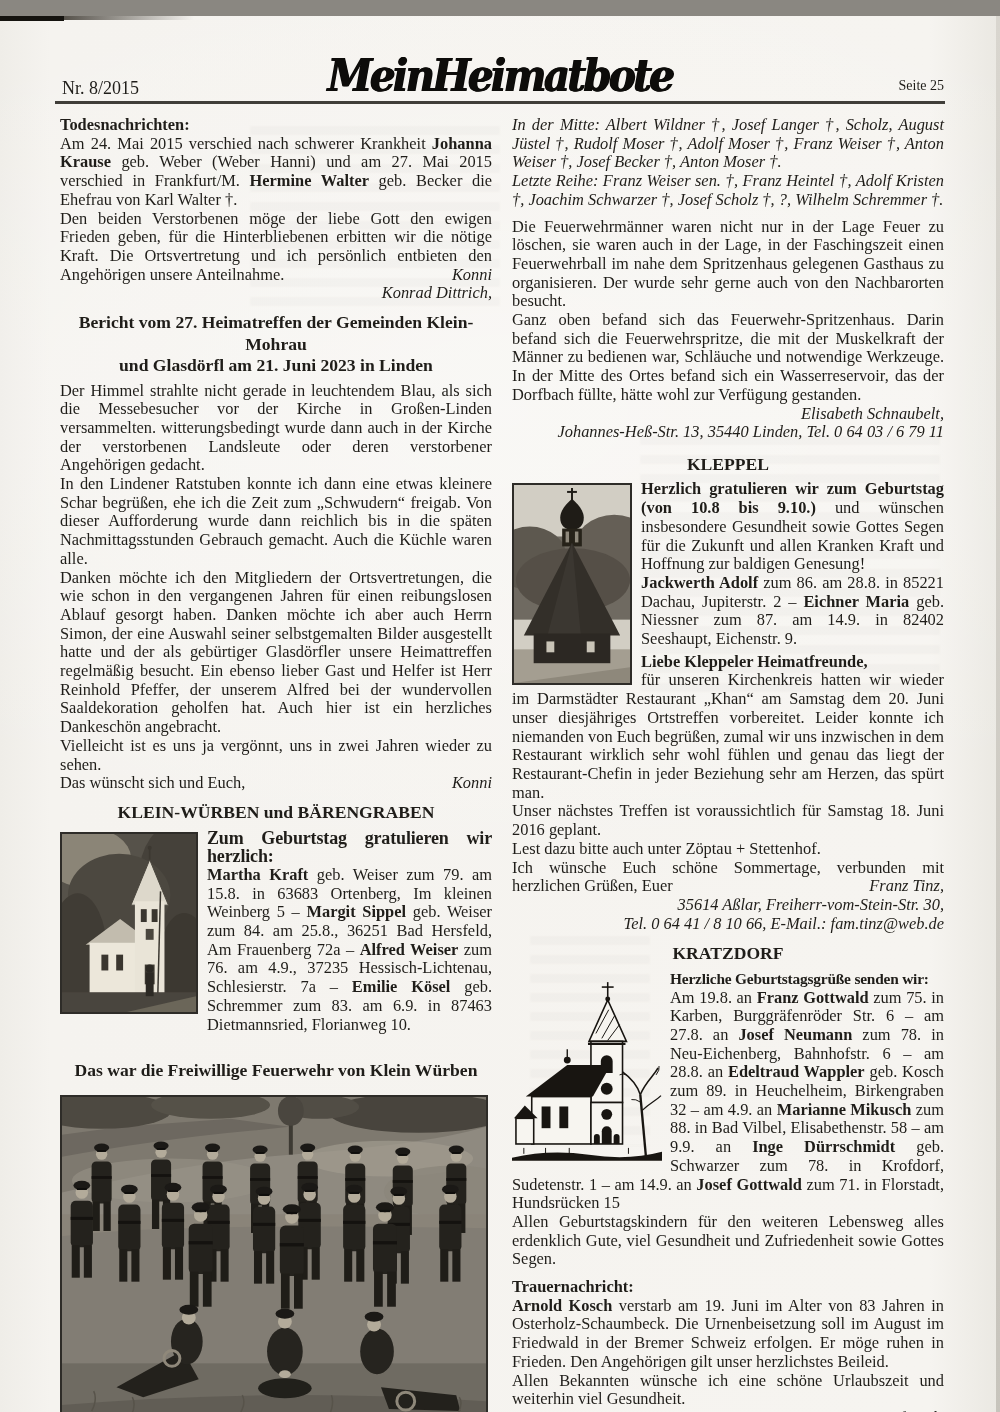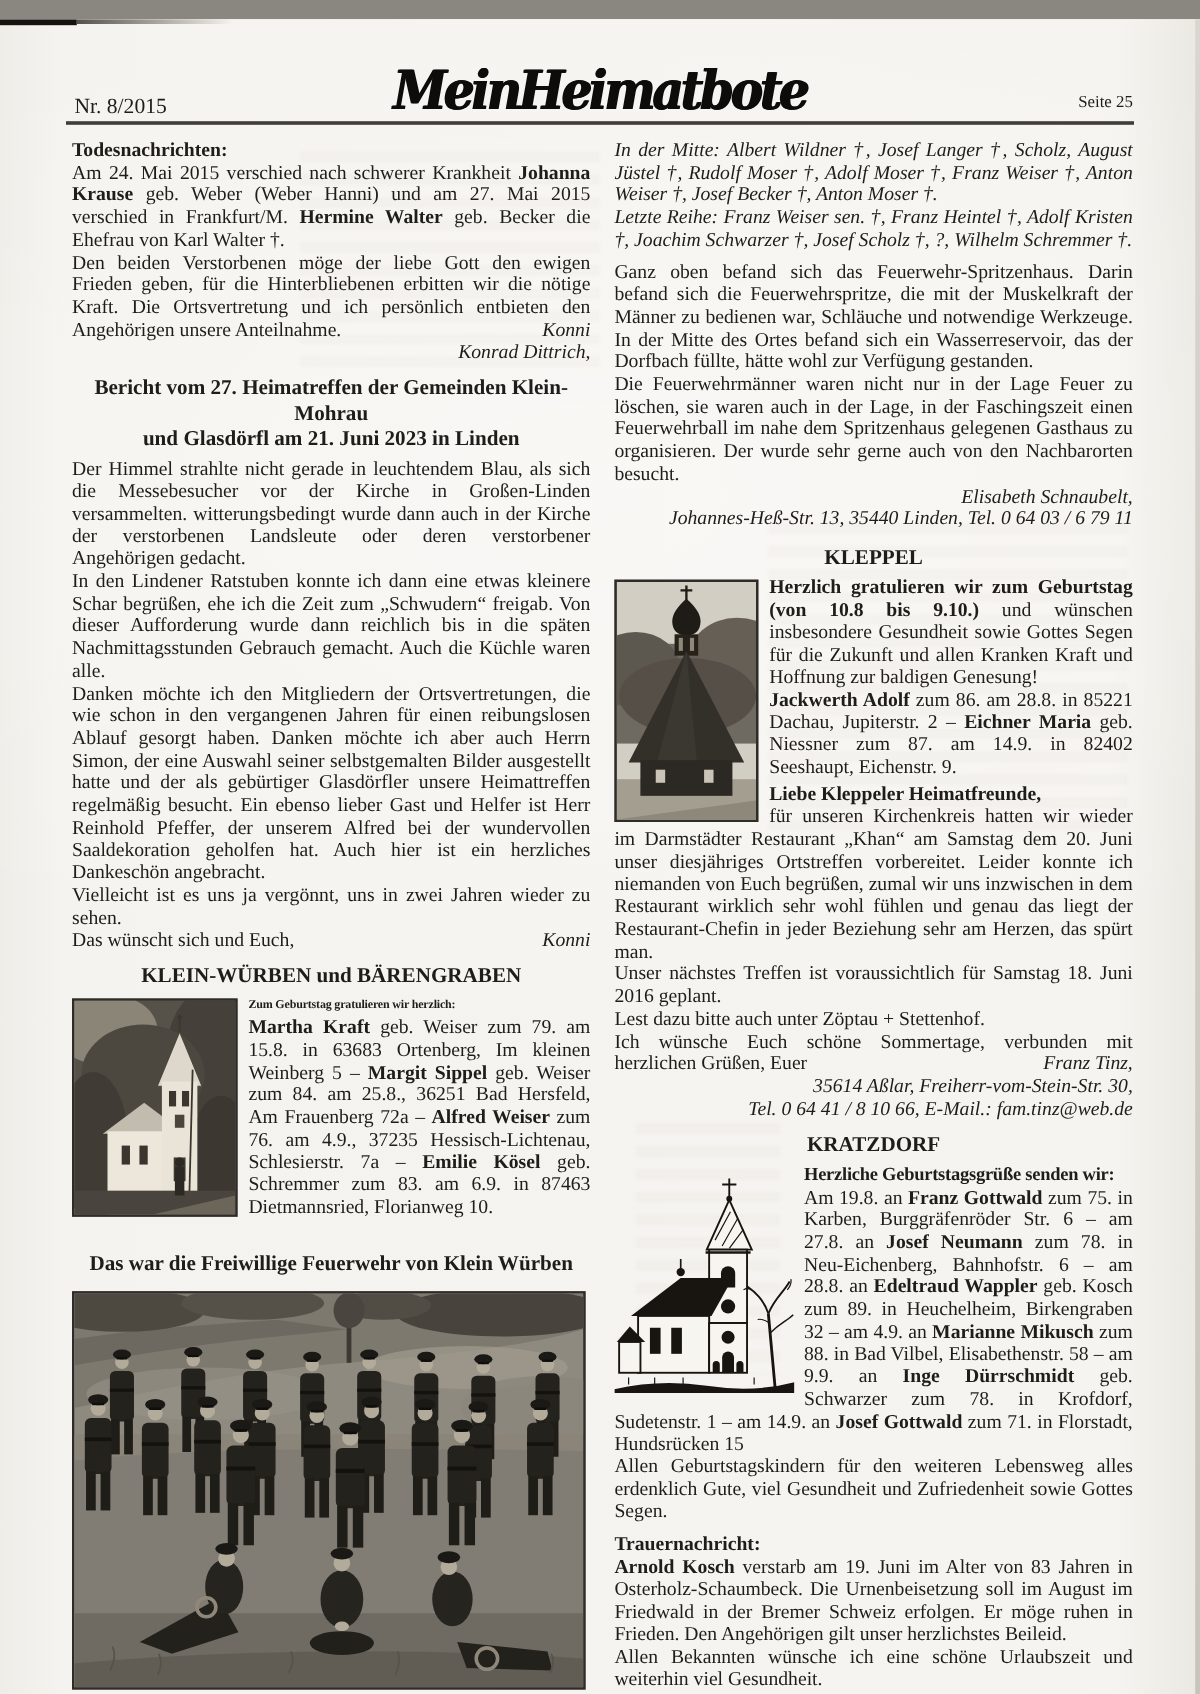--- a/index.html
+++ b/index.html
@@ -36,21 +36,21 @@
   .b{font-weight:bold;}
   .fr{float:right;font-style:italic;}
   .sigline{text-align:right;font-style:italic;}
   .caption{font-style:italic;text-align:justify;}
   .sec-title{font-weight:bold;text-align:center;font-size:17.6px;line-height:21.5px;
     margin:9px 0 5px;clear:both;}
   .fw-title{margin-top:26px;margin-bottom:13px;}
   .kp-title{margin-top:12px;}
   .kd-title{margin-top:10px;}
   .intro{font-size:15.4px;letter-spacing:-.2px;}
-  .kw-intro{font-size:10px;letter-spacing:-.15px;}
+  .kw-intro{font-size:18px;letter-spacing:-.15px;}
   .photo-frame{border:2px solid #2e2c28;background:#8f8a80;line-height:0;}
   .float-l{float:left;margin:3px 9px 3px 0;}
   .kw-photo{width:134px;height:178px;}
   .kp-photo{width:116px;height:198px;}
   .kd-art{float:left;margin:0 8px 2px 0;width:150px;height:194px;line-height:0;}
   .fw-photo{width:424px;height:328px;clear:both;}
   .gap8{height:8px;clear:both;}
   .gap4{height:4px;clear:both;}
   .trauer-title{font-weight:bold;margin-top:9px;}
   svg{display:block;}
@@ -188,22 +188,22 @@
         <path d="M30,316 q6,-12 2,-20 M70,320 q5,-10 1,-18 M180,318 q6,-10 2,-18 M270,320 q5,-12 2,-20 M400,318 q5,-10 1,-16" stroke="#57534a" stroke-width="1.5" fill="none"></path>
       </svg>
     </div>
 
   </div>
 
   <div class="col col-right">
     <p class="caption">In der Mitte: Albert Wildner †, Josef Langer †, Scholz, August Jüstel †, Rudolf Moser †, Adolf Moser †, Franz Weiser †, Anton Weiser †, Josef Becker †, Anton Moser †.</p>
     <p class="caption">Letzte Reihe: Franz Weiser sen. †, Franz Heintel †, Adolf Kristen †, Joachim Schwarzer †, Josef Scholz †, ?, Wilhelm Schremmer †.</p>
     <div class="gap8"></div>
+    <p>Die Feuerwehrmänner waren nicht nur in der Lage Feuer zu löschen, sie waren auch in der Lage, in der Faschingszeit einen Feuerwehrball im nahe dem Spritzenhaus gelegenen Gasthaus zu organisieren. Der wurde sehr gerne auch von den Nachbarorten besucht.</p>
     <p>Ganz oben befand sich das Feuerwehr-Spritzenhaus. Darin befand sich die Feuerwehrspritze, die mit der Muskelkraft der Männer zu bedienen war, Schläuche und notwendige Werkzeuge. In der Mitte des Ortes befand sich ein Wasserreservoir, das der Dorfbach füllte, hätte wohl zur Verfügung gestanden.</p>
-    <p>Die Feuerwehrmänner waren nicht nur in der Lage Feuer zu löschen, sie waren auch in der Lage, in der Faschingszeit einen Feuerwehrball im nahe dem Spritzenhaus gelegenen Gasthaus zu organisieren. Der wurde sehr gerne auch von den Nachbarorten besucht.</p>
     <p class="sigline">Elisabeth Schnaubelt,</p>
     <p class="sigline">Johannes-Heß-Str. 13, 35440 Linden, Tel. 0 64 03 / 6 79 11</p>
 
     <div class="sec-title kp-title">KLEPPEL</div>
     <div>
       <div class="photo-frame float-l kp-photo">
         <svg viewBox="0 0 118 200" width="116" height="198" preserveAspectRatio="none">
           <rect width="118" height="200" fill="#d2cec4"></rect>
           <rect y="52" width="118" height="84" fill="#6f6a61"></rect>
           <ellipse cx="16" cy="74" rx="38" ry="32" fill="#5d584f"></ellipse>

